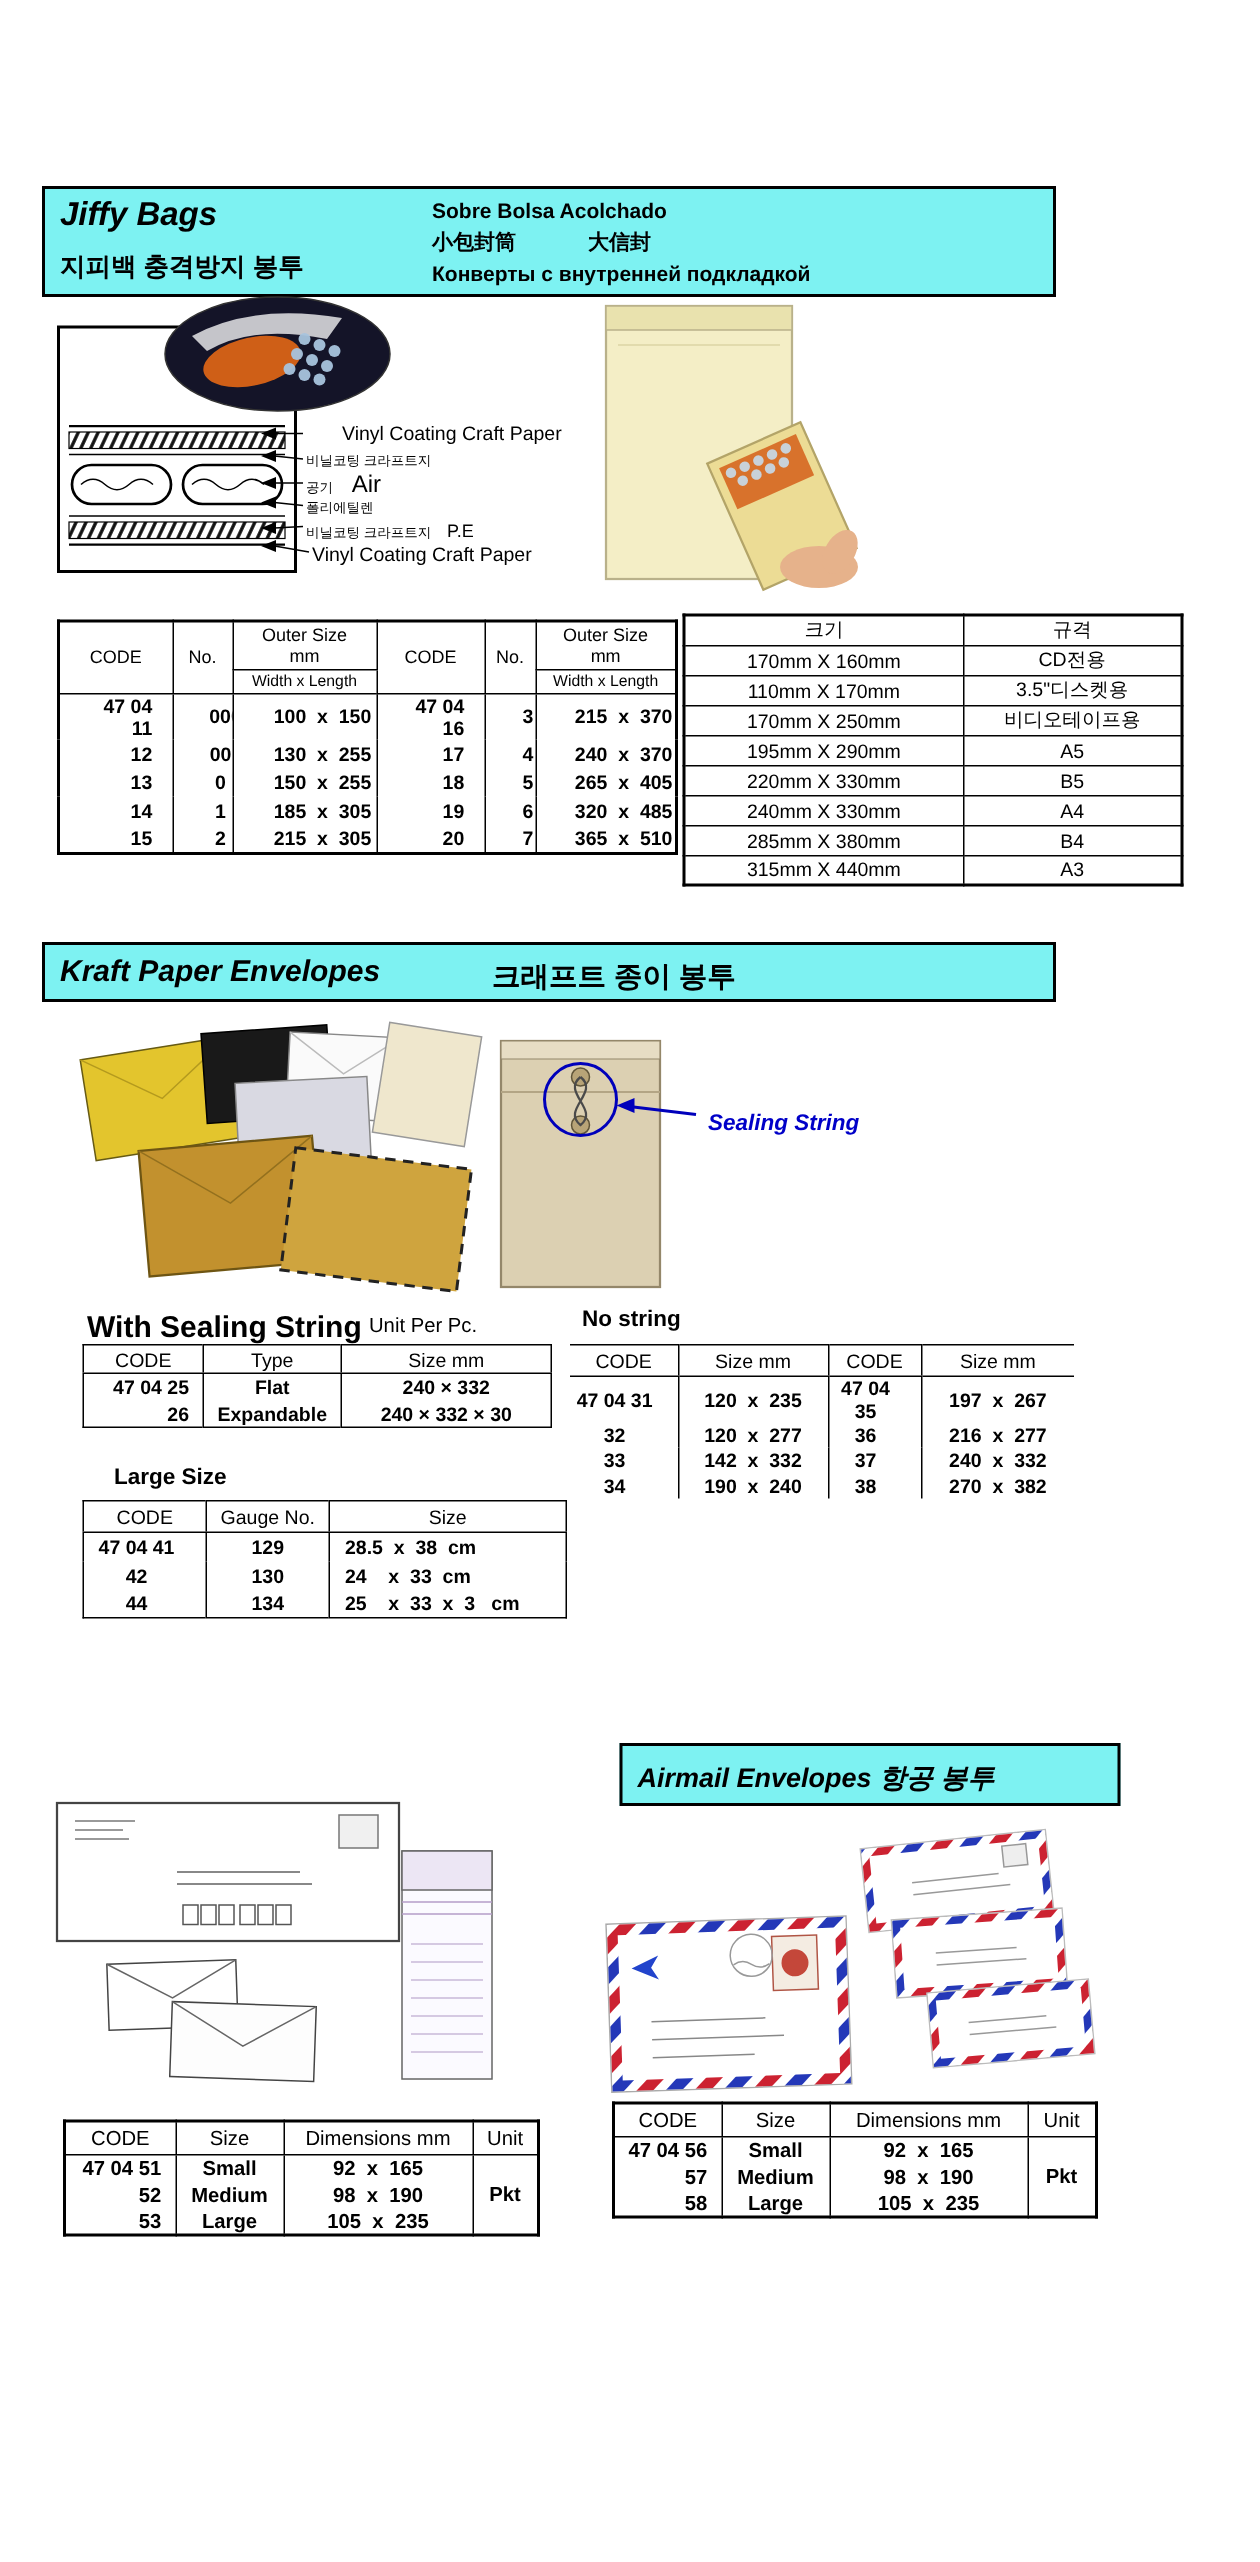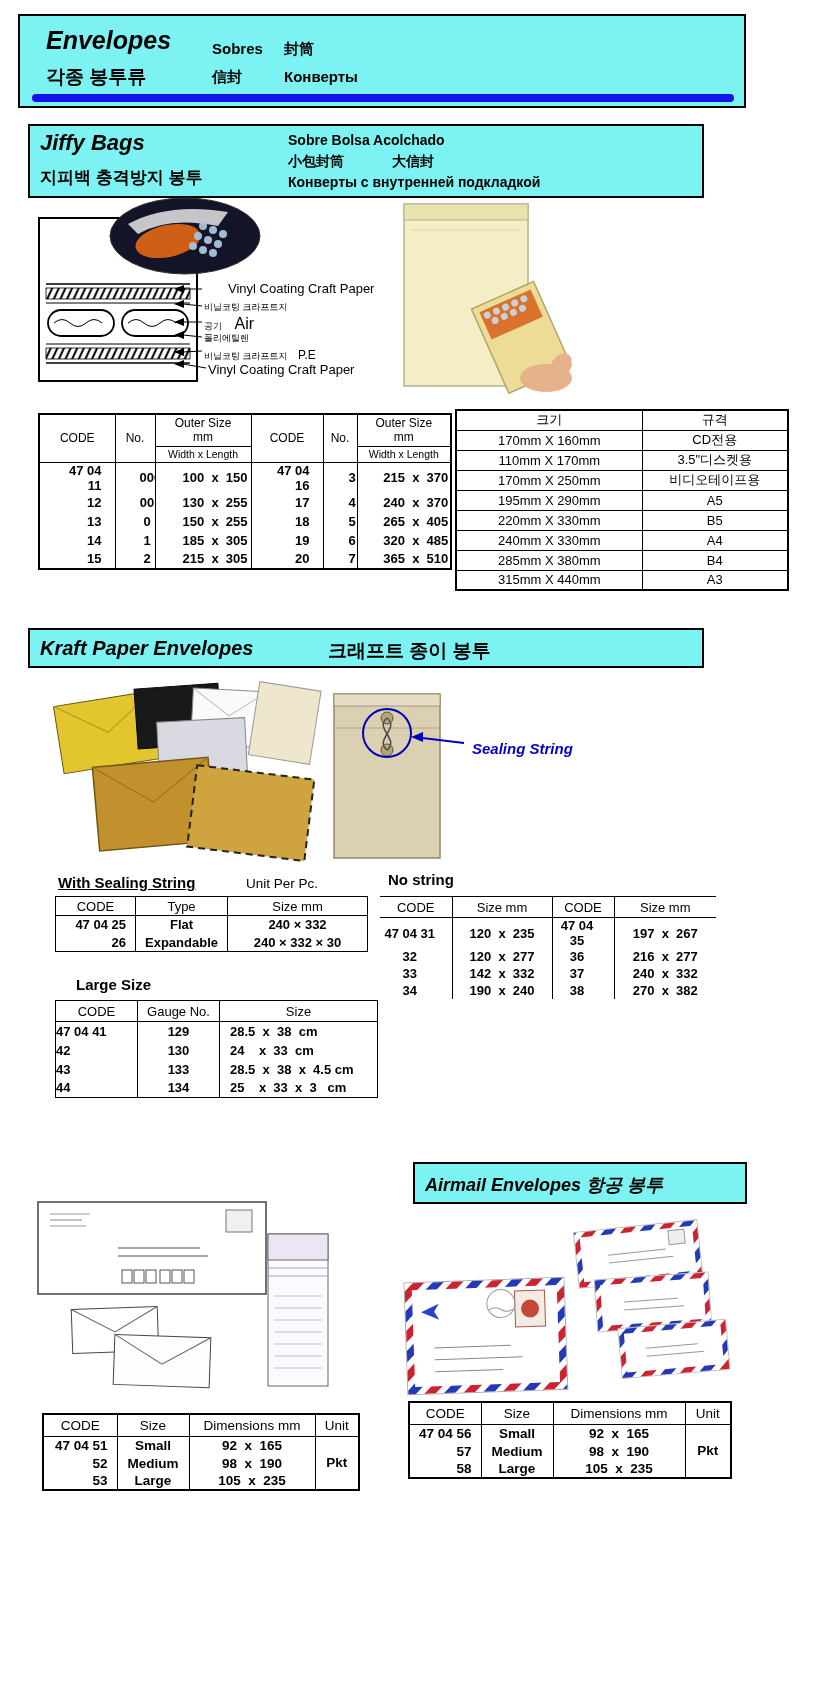--- a/index.html
+++ b/index.html
@@ -44,47 +44,38 @@
   .ns-table th { border-bottom:1px solid #000; font-size:13px; height:21px; }
   .ns-table td { font-size:13px; font-weight:bold; height:17px; }
   .ns-table .vl { border-left:1px solid #000; }
   .ns-table td.code { text-align:center; padding-right:12px; }
 
   
   .lg-table { border:1.5px solid #000; }
   .lg-table th { border-bottom:1px solid #000; font-size:13px; height:21px; }
   .lg-table td { font-size:13px; font-weight:bold; height:19px; }
   .lg-table .vl { border-left:1px solid #000; }
-  .lg-table td.code { text-align:left; padding-right:11px; }
+  .lg-table td.code { text-align:center; padding-right:11px; }
   .lg-table td.size { text-align:left; padding-left:10px; }
 
   
   .wa-table { border:2px solid #000; }
   .wa-table th { border-bottom:1.5px solid #000; font-size:13.5px; height:22px; }
   .wa-table td { font-size:13.5px; font-weight:bold; height:18px; }
   .wa-table .vl { border-left:1px solid #000; }
   .wa-table td.code { text-align:right; padding-right:9px; }
 
   .lbl-sm { font-size:9px; }
   .lbl-md { font-size:13px; }
 </style>
 </head>
 <body>
 
 <div class="page">
 
-  <div class="abs cyan" style="left: 18px; top: 14px; width: 728px; height: 94px; background: rgb(125, 242, 242);">
-    <span class="abs bi" style="left:26px; top:10px; font-size:25px;">Envelopes</span>
-    <span class="abs b" style="left:26px; top:48px; font-size:19px;">각종 봉투류</span>
-    <span class="abs b" style="left:192px; top:24px; font-size:15px;">Sobres</span>
-    <span class="abs b" style="left:264px; top:24px; font-size:15px;">封筒</span>
-    <span class="abs b" style="left:192px; top:52px; font-size:15px;">信封</span>
-    <span class="abs b" style="left:264px; top:52px; font-size:15px;">Конверты</span>
-    <div class="abs blue-bar" style="left: 12px; top: 78px; width: 702px; height: 8px; background: rgb(20, 20, 230);"></div>
-  </div>
 
   <div class="abs cyan" style="left: 28px; top: 124px; width: 676px; height: 74px; background: rgb(125, 242, 242);">
     <span class="abs bi" style="left:10px; top:4px; font-size:22px;">Jiffy Bags</span>
     <span class="abs b" style="left:10px; top:40px; font-size:17px;">지피백  충격방지  봉투</span>
     <span class="abs b" style="left:258px; top:6px; font-size:14px;">Sobre Bolsa Acolchado</span>
     <span class="abs b" style="left:258px; top:27px; font-size:14px;">小包封筒</span>
     <span class="abs b" style="left:362px; top:27px; font-size:14px;">大信封</span>
     <span class="abs b" style="left:258px; top:48px; font-size:14px;">Конверты с внутренней подкладкой</span>
   </div>
 
@@ -338,21 +329,21 @@
     <line x1="16" y1="40" x2="122" y2="40" stroke="#b3a585" stroke-width="1.2"></line>
     <circle cx="69" cy="30" r="6" fill="#b8a477" stroke="#5f5438"></circle>
     <circle cx="69" cy="62" r="6" fill="#b8a477" stroke="#5f5438"></circle>
     <path d="M69,30 C 56,40 82,52 69,62 C 56,52 82,40 69,30" fill="none" stroke="#4a4a4a" stroke-width="1.5"></path>
     <circle cx="69" cy="45" r="24" fill="none" stroke="#0000bb" stroke-width="2"></circle>
     <line x1="146" y1="55" x2="96" y2="49" stroke="#0000bb" stroke-width="2"></line>
     <polygon points="93,49 105,44 105,54" fill="#0000bb"></polygon>
   </svg>
   <span class="abs blue-label" style="left: 472px; top: 740px; font-size: 15px; color: rgb(0, 0, 200);">Sealing String</span>
 
-  <span class="abs b" style="left:58px; top:874px; font-size:15px;text-decoration:underline;">With Sealing String</span>
+  <span class="abs b" style="left:58px; top:874px; font-size:20px;">With Sealing String</span>
   <span class="abs" style="left:246px; top:876px; font-size:13.5px;">Unit Per Pc.</span>
   <div class="abs" style="left:55px; top:896px; width:312px;">
     <table class="ws-table">
       <colgroup>
           <col style="width:80px">
           <col style="width:92px">
           <col style="width:140px">
         </colgroup>
       <thead>
         <tr>
@@ -440,25 +431,20 @@
       <tbody>
         <tr>
           <td class="code">47 04 41</td>
           <td class="vl">129</td>
           <td class="vl size pre">28.5  x  38  cm</td>
         </tr>
         <tr>
           <td class="code">42</td>
           <td class="vl">130</td>
           <td class="vl size pre">24    x  33  cm</td>
-        </tr>
-        <tr>
-          <td class="code">43</td>
-          <td class="vl">133</td>
-          <td class="vl size pre">28.5  x  38  x  4.5 cm</td>
         </tr>
         <tr>
           <td class="code">44</td>
           <td class="vl">134</td>
           <td class="vl size pre">25    x  33  x  3   cm</td>
         </tr>
       </tbody>
     </table>
   </div>
 

